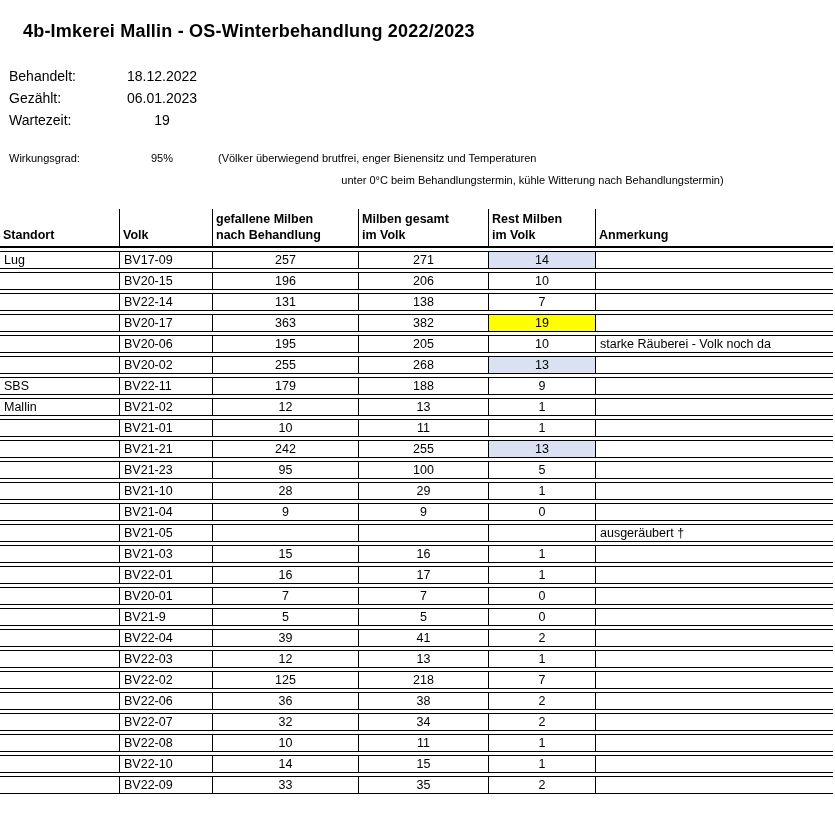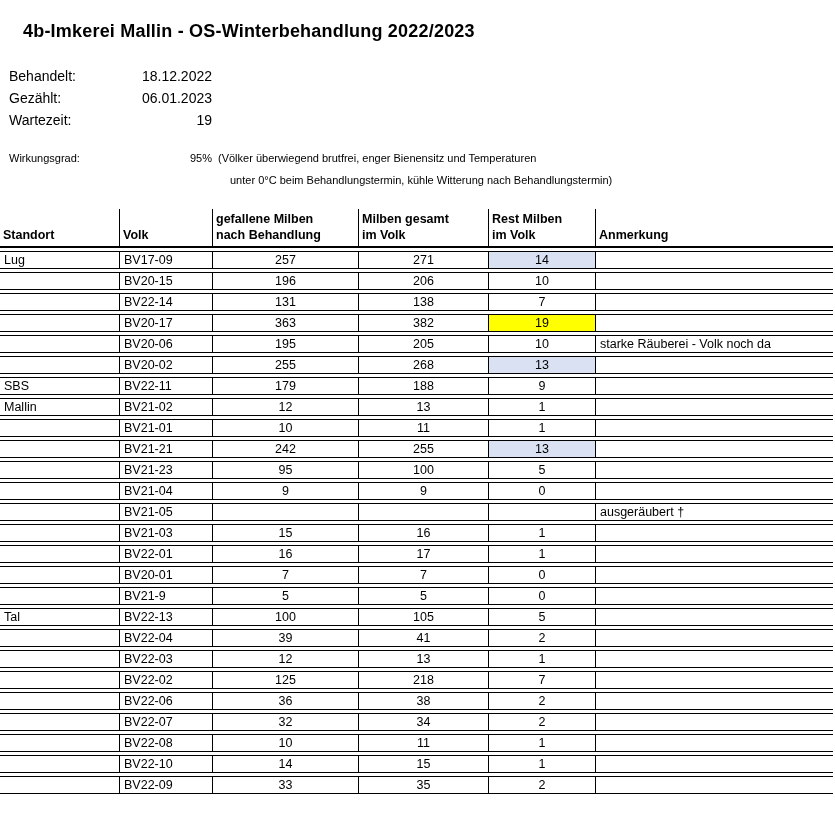--- a/index.html
+++ b/index.html
@@ -26,28 +26,28 @@
   }
   .info-block {
     margin: 23px 0 0 9px;
     font-size: 14px;
   }
   .info-row {
     display: flex;
     line-height: 22px;
   }
   .info-label { width: 103px; }
-  .info-value { width: 100px; text-align: right; }
+  .info-value { width: 100px; text-align: center; }
   .wg-block {
     margin: 16px 0 0 9px;
     font-size: 11px;
   }
   .wg-row { display: flex; line-height: 22px; }
   .wg-note { margin-left: 6px; }
-  .wg-note-l2 { margin-left: 221px; line-height: 22px; }
+  .wg-note-l2 { margin-left: 221px; line-height: 22px; text-align: center; }
 
   table.milben {
     margin-top: 15px;
     border-collapse: separate;
     border-spacing: 0 3px;
     table-layout: fixed;
     width: 833px;
     font-size: 12.5px;
   }
   th {
@@ -223,20 +223,28 @@
         <tr>
     <td class="c-text"></td>
     <td class="c-text">BV21-23</td>
     <td class="c-num">95</td>
     <td class="c-num">100</td>
     <td class="c-num">5</td>
     <td class="c-text"></td>
   </tr>
         <tr>
     <td class="c-text"></td>
+    <td class="c-text">BV21-10</td>
+    <td class="c-num">28</td>
+    <td class="c-num">29</td>
+    <td class="c-num">1</td>
+    <td class="c-text"></td>
+  </tr>
+        <tr>
+    <td class="c-text"></td>
     <td class="c-text">BV21-04</td>
     <td class="c-num">9</td>
     <td class="c-num">9</td>
     <td class="c-num">0</td>
     <td class="c-text"></td>
   </tr>
         <tr>
     <td class="c-text"></td>
     <td class="c-text">BV21-05</td>
     <td class="c-num"></td>
@@ -270,28 +278,20 @@
   </tr>
         <tr>
     <td class="c-text"></td>
     <td class="c-text">BV21-9</td>
     <td class="c-num">5</td>
     <td class="c-num">5</td>
     <td class="c-num">0</td>
     <td class="c-text"></td>
   </tr>
         <tr>
-    <td class="c-text">Tal</td>
-    <td class="c-text">BV22-13</td>
-    <td class="c-num">100</td>
-    <td class="c-num">105</td>
-    <td class="c-num">5</td>
-    <td class="c-text"></td>
-  </tr>
-        <tr>
     <td class="c-text"></td>
     <td class="c-text">BV22-04</td>
     <td class="c-num">39</td>
     <td class="c-num">41</td>
     <td class="c-num">2</td>
     <td class="c-text"></td>
   </tr>
         <tr>
     <td class="c-text"></td>
     <td class="c-text">BV22-03</td>

